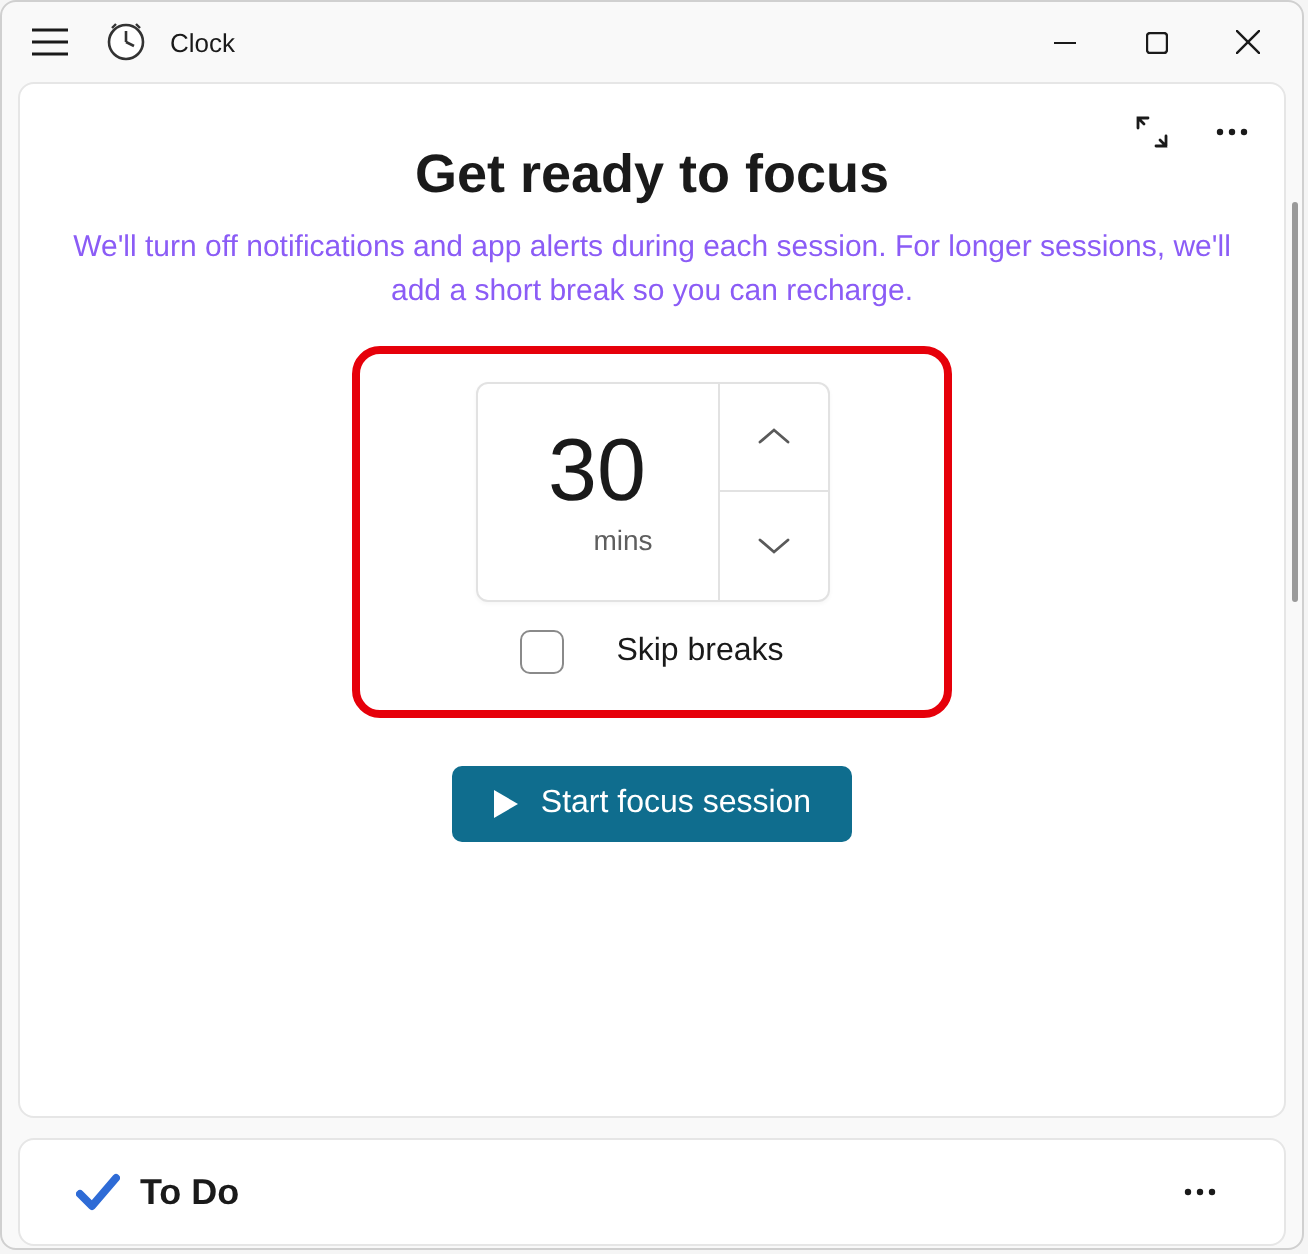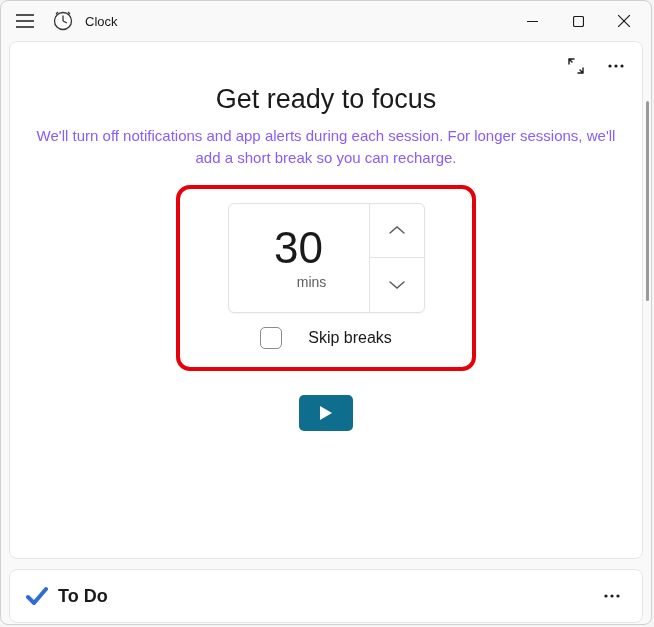--- a/index.html
+++ b/index.html
@@ -97,23 +97,23 @@
     .card-action-btn {
       cursor: pointer;
       display: flex;
       align-items: center;
       justify-content: center;
       width: 28px;
       height: 28px;
     }
     .heading {
       font-size: 27px;
-      font-weight: 400;
-      color: #1a1a1a;
-      margin-top: 28px;
+      font-weight: 700;
+      color: #1a1a1a;
+      margin-top: 16px;
       text-align: center;
     }
     .description {
       font-size: 15px;
       color: #8b5cf6;
       text-align: center;
       margin-top: 10px;
       line-height: 1.45;
       max-width: 580px;
     }
@@ -129,21 +129,21 @@
     }
     .timer-row {
       display: flex;
       border: 1px solid #e2e2e2;
       border-radius: 6px;
       overflow: hidden;
       background: #fff;
       box-shadow: 0 1px 2px rgba(0,0,0,0.04);
     }
     .timer-value-box {
-      width: 140px;
+      width: 120px;
       display: flex;
       flex-direction: column;
       align-items: center;
       justify-content: center;
       padding: 10px 0;
     }
     .timer-number {
       font-size: 44px;
       font-weight: 400;
       color: #1a1a1a;
@@ -204,21 +204,21 @@
       font-size: 16px;
       display: flex;
       align-items: center;
       gap: 10px;
       cursor: pointer;
     }
     .todo-card {
       display: flex;
       align-items: center;
       gap: 10px;
-      padding: 12px 16px;
+      padding: 12px 28px;
     }
     .todo-title {
       font-size: 18px;
       font-weight: 600;
       color: #1a1a1a;
       flex: 1;
     }
     .more-dots {
       cursor: pointer;
       display: flex;
@@ -316,20 +316,21 @@
         <div class="checkbox-row">
           <div class="checkbox"></div>
           <div class="checkbox-label">Skip breaks</div>
         </div>
       </div>
 
       <button class="start-btn">
         <svg width="14" height="16" viewBox="0 0 14 16">
           <path d="M1 1 L13 8 L1 15 Z" fill="#fff"></path>
         </svg>
+        <span>Start focus session</span>
       </button>
     </div>
 
     <div class="card todo-card">
       <svg width="22" height="22" viewBox="0 0 22 22">
         <path d="M2 12 L8 18 L20 4" fill="none" stroke="#2e6bd6" stroke-width="4" stroke-linecap="round" stroke-linejoin="round"></path>
       </svg>
       <div class="todo-title">To Do</div>
       <div class="more-dots">
         <svg width="16" height="4" viewBox="0 0 16 4">

